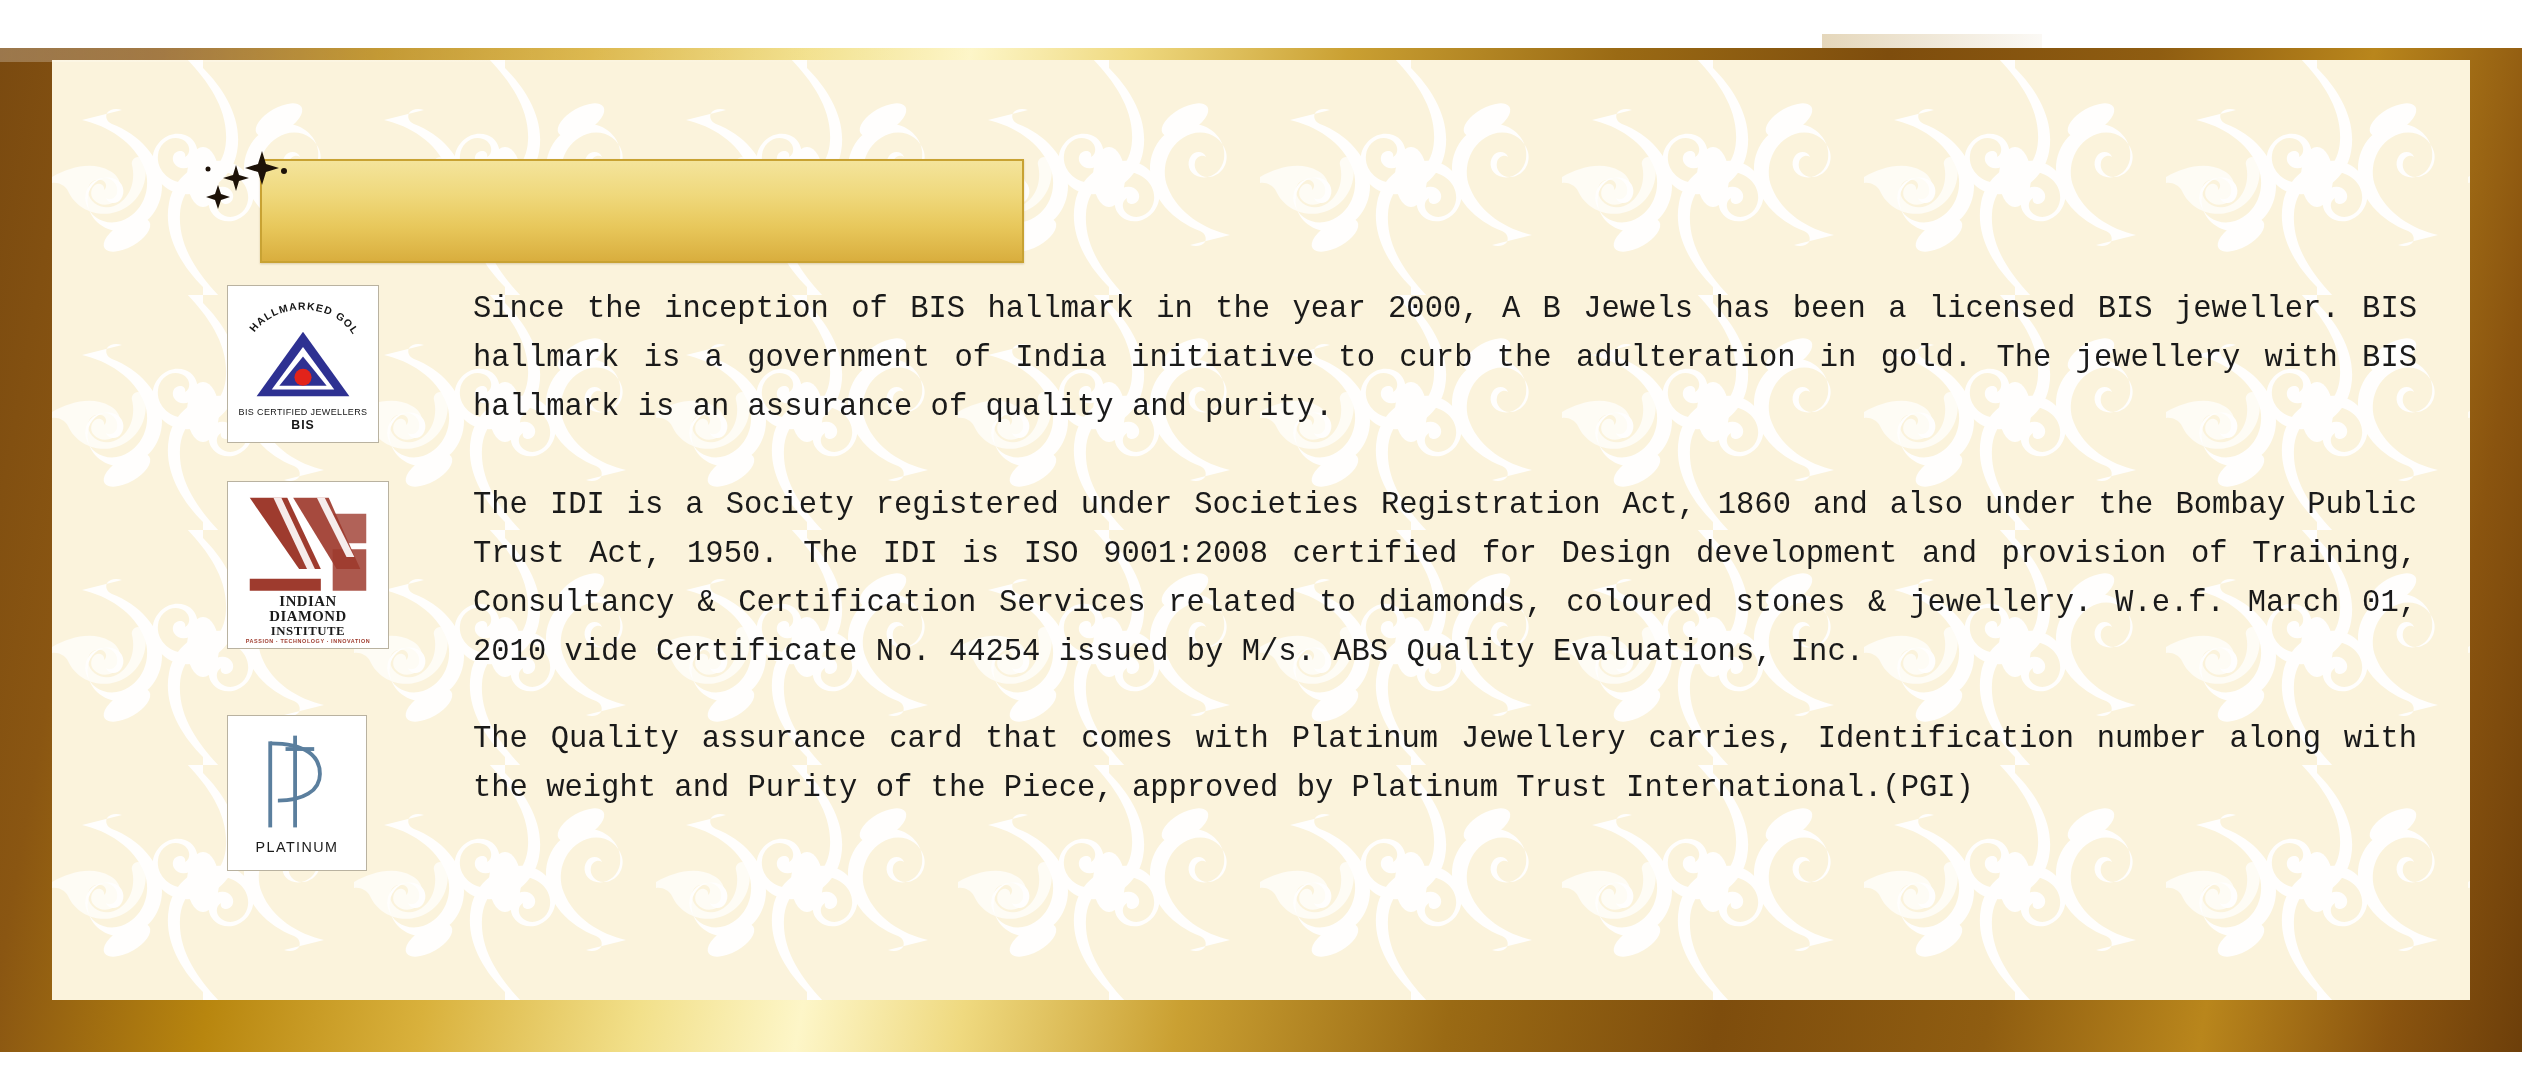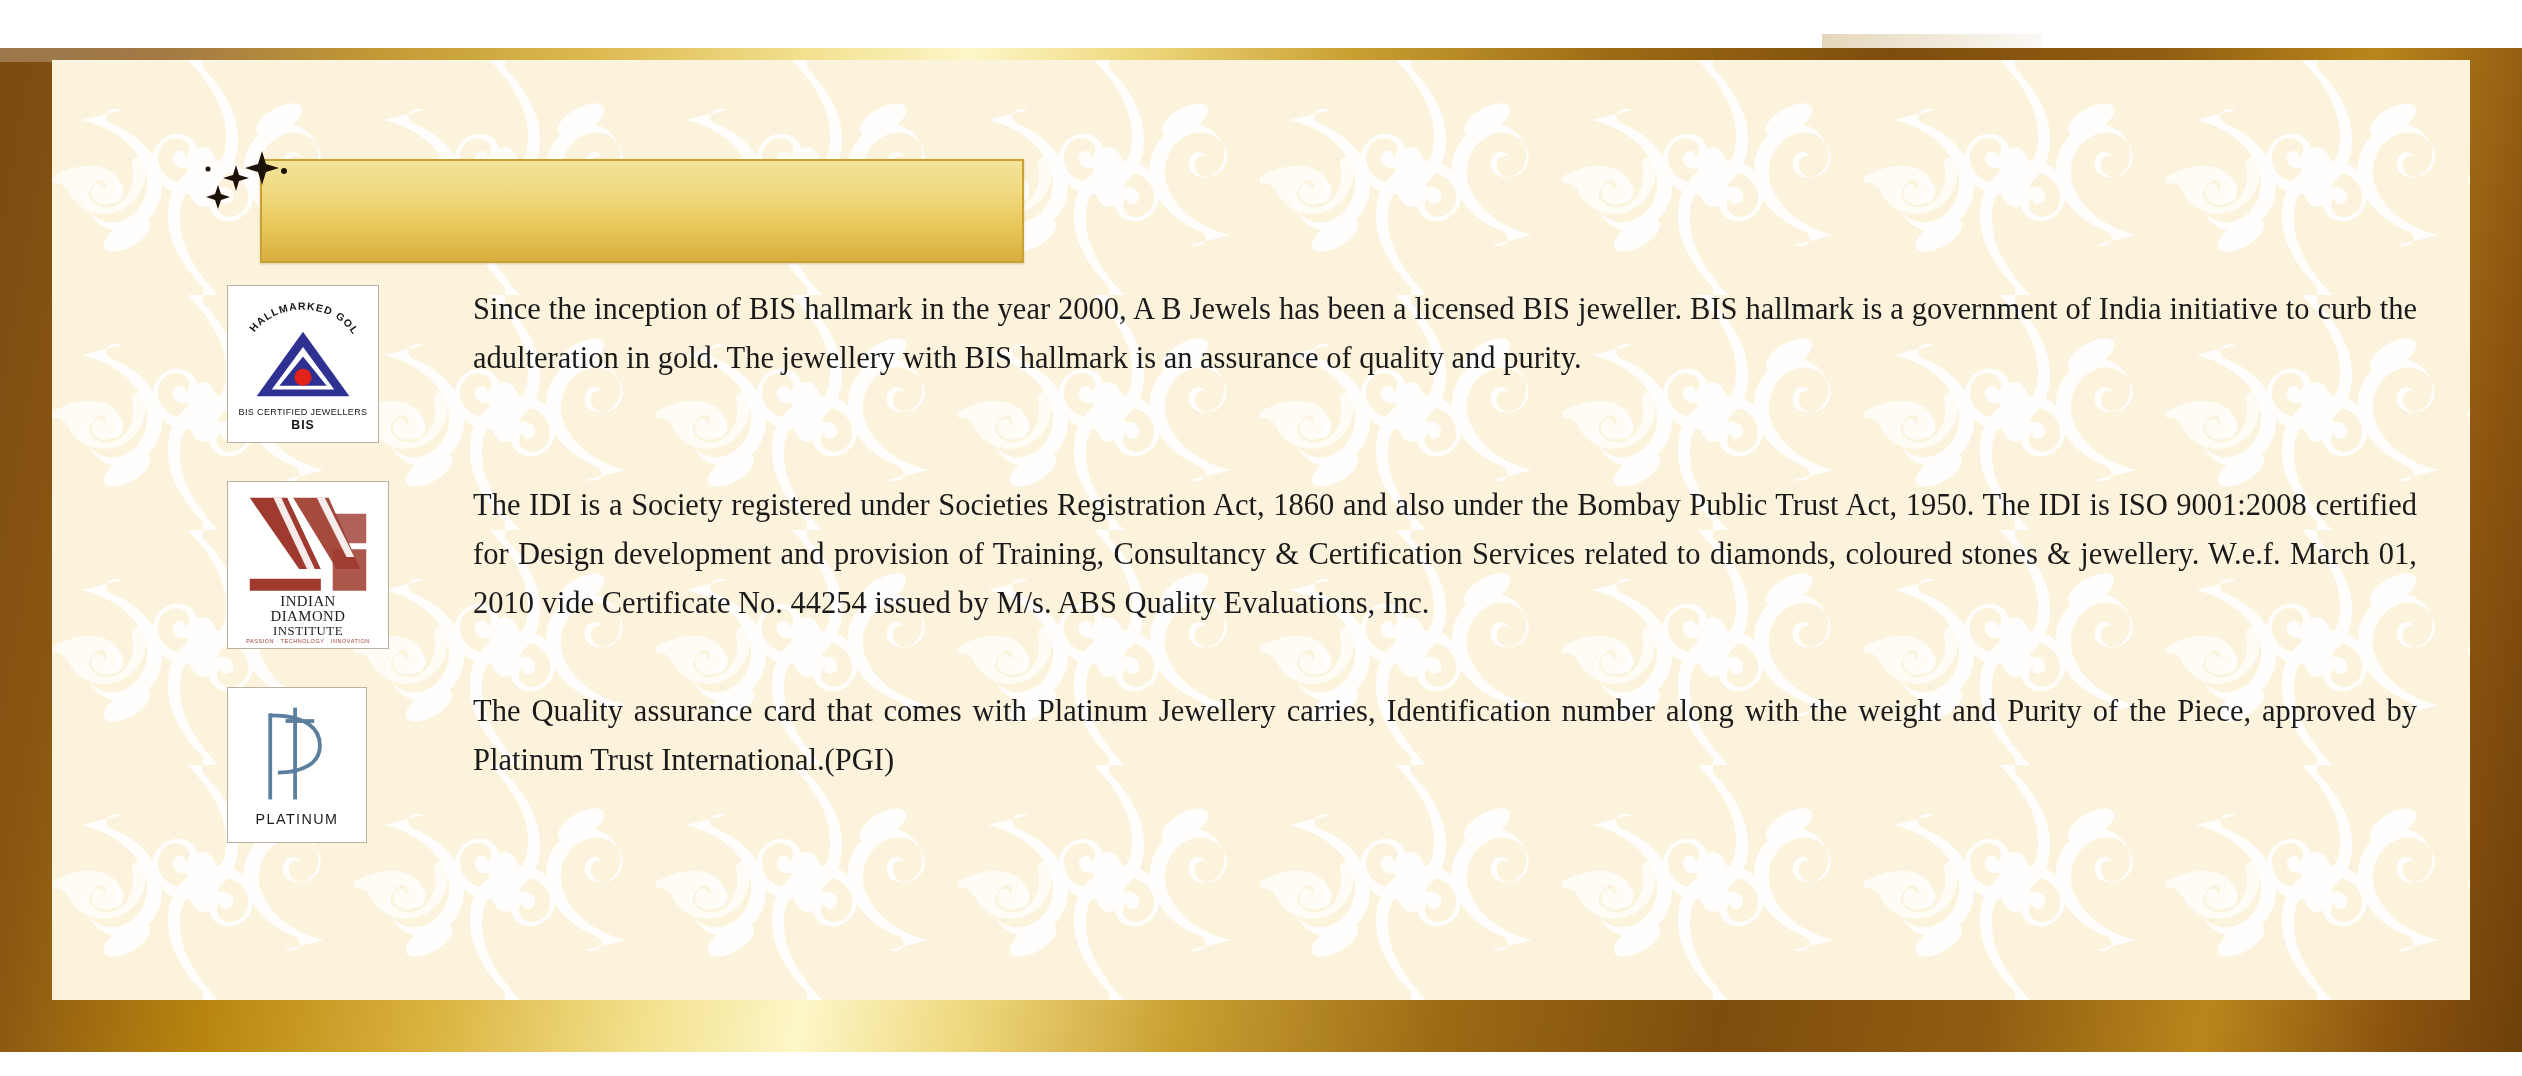--- a/index.html
+++ b/index.html
@@ -131,33 +131,33 @@
     justify-content: flex-start;
   }
   .logo-box {
     background: #ffffff;
     border: 1px solid #b9b2a0;
     box-sizing: border-box;
   }
   .para {
     flex: 1;
     color: #1a1a1a;
-    font-family: Liberation Serif, serif;
+    font-family: Liberation Mono, monospace;
     font-size: 30.5px;
     line-height: 49px;
     text-align: justify;
     text-justify: inter-word;
     padding-left: 50px;
     padding-right: 10px;
   }
 
   
   .row-bis .logo-box { width: 152px; height: 158px; padding: 4px; }
   .row-bis .para { padding-top: 0px; }
-  .row-idi .logo-box { width: 162px; height: 168px; padding: 2px; }
+  .row-idi .logo-box { width: 162px; height: 168px; padding: 2px; font-weight: bold; }
   .row-idi { margin-top: 22px; }
   .row-pt .logo-box { width: 140px; height: 156px; padding: 4px; }
   .row-pt { margin-top: 22px; }
 
   
   .bis-art { width: 100%; height: 100%; display:block; }
   .idi-art { width: 100%; height: 100%; display:block; }
   .pt-art  { width: 100%; height: 100%; display:block; }
 
   

